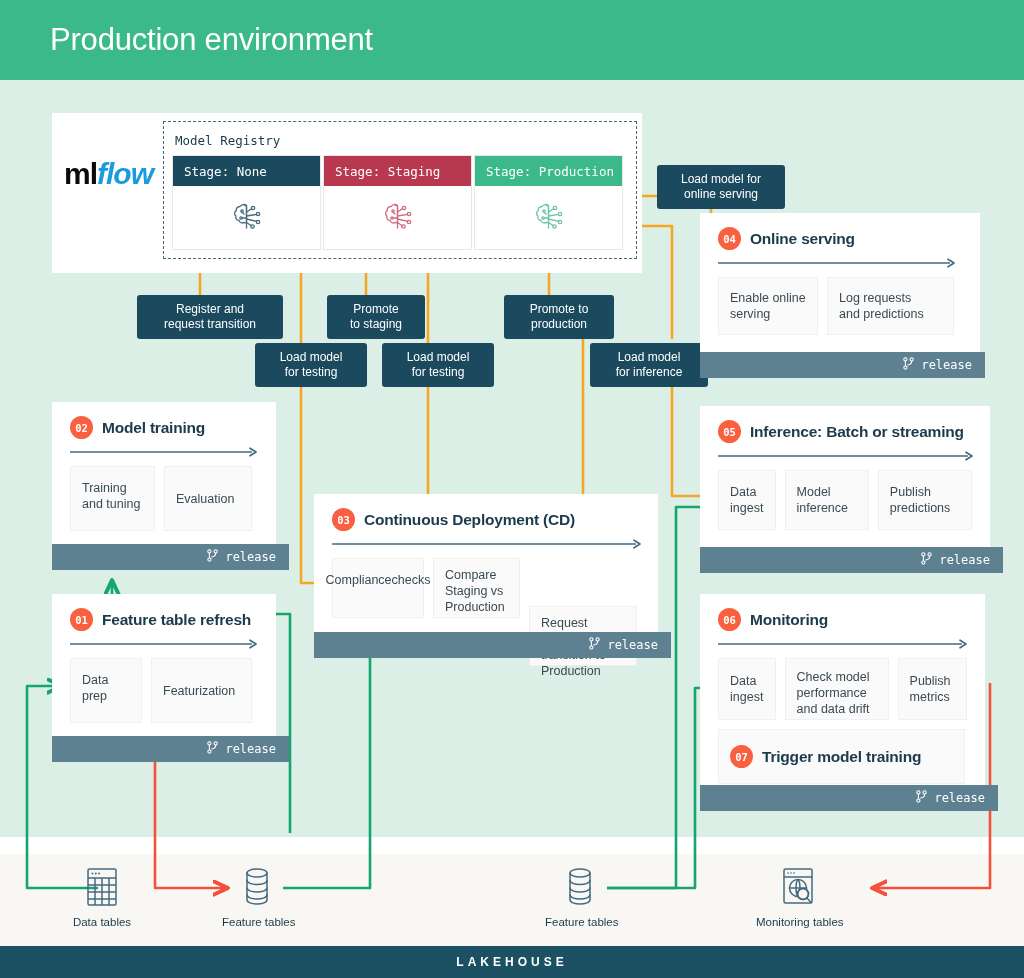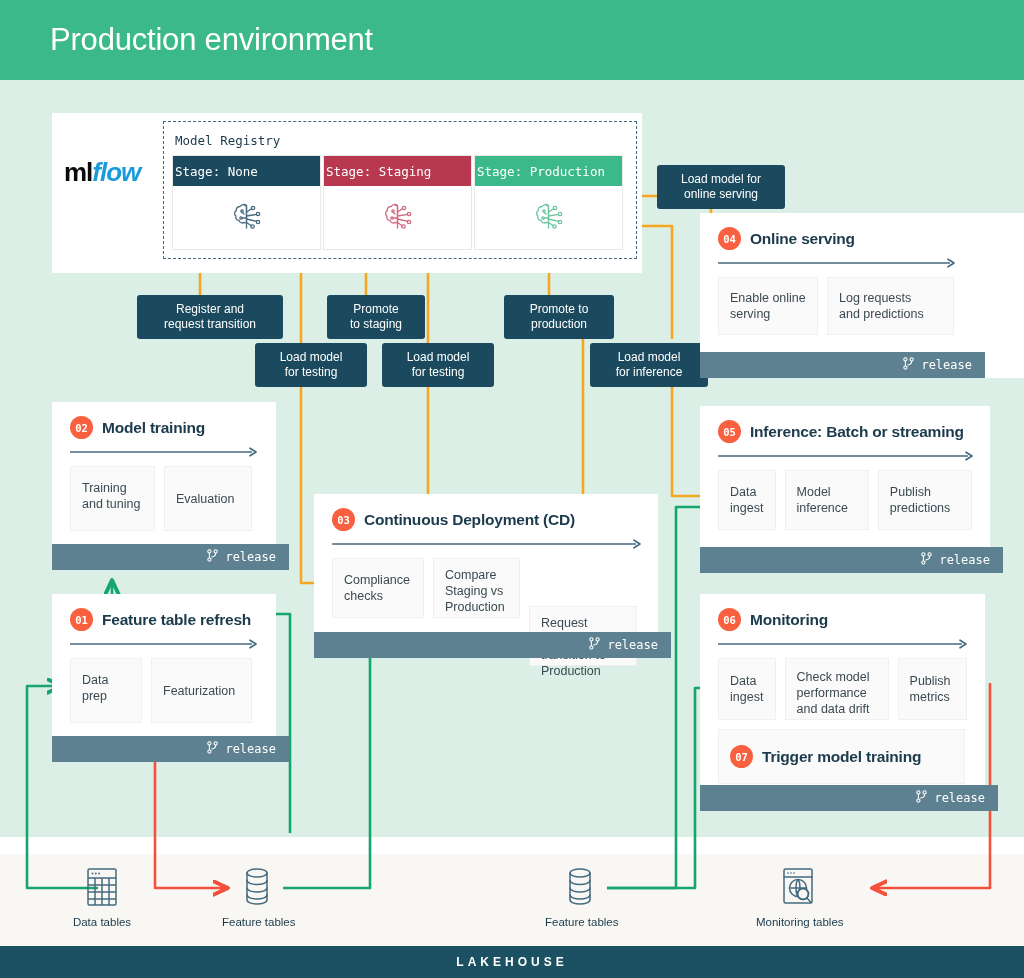--- a/index.html
+++ b/index.html
@@ -47,40 +47,40 @@
   
   #wires{position:absolute;left:0;top:0;width:1024px;height:978px;}
 
   
   .registry-panel{
     position:absolute;left:52px;top:113px;width:590px;height:160px;
     background:#ffffff;
   }
   .mlflow-logo{
     position:absolute;left:64px;top:157px;
-    font-size:26px;font-weight:700;color:#0b0b0b;letter-spacing:-1px;
+    font-size:30px;font-weight:700;color:#0b0b0b;letter-spacing:-1px;
   }
   .mlflow-logo .flow{
     color:#1a9bdc;font-style:italic;font-weight:700;
   }
   .registry-dash{
     position:absolute;left:163px;top:121px;width:472px;height:136px;
     border:1.5px dashed #44697f;
   }
   .registry-title{
     position:absolute;left:175px;top:133px;
     font-size:12.5px;color:#1b3a4b;
     font-family:"DejaVu Sans Mono", monospace;
   }
   .stage-card{
     position:absolute;top:155px;width:147px;height:93px;
     background:#ffffff;border:1px solid #e8e8e8;
   }
   .stage-head{
-    height:30px;display:flex;align-items:center;padding-left:2px;
+    height:30px;display:flex;align-items:center;padding-left:11px;
     color:#ffffff;font-size:12.5px;
     font-family:"DejaVu Sans Mono", monospace;
   }
   .stage-body{
     height:62px;display:flex;align-items:center;justify-content:center;
   }
   #stage-none{left:172px;}
   #stage-staging{left:323px;}
   #stage-prod{left:474px;}
   .st-none{background:#1b4a5e;}
@@ -366,21 +366,21 @@
         <div class="wf-badge">03</div>
         <div class="wf-title">Continuous Deployment (CD)</div>
       </div>
       <div class="wf-arrow">
         <svg width="312" height="12">
             <path d="M0,6 L304,6" stroke="#44697f" stroke-width="1.6" fill="none"></path>
             <path d="M302,2.2 L308,6 L302,9.8" stroke="#44697f" stroke-width="1.6" fill="none" stroke-linecap="round" stroke-linejoin="round"></path>
           </svg>
       </div>
       <div class="wf-steps">
-        <div class="wf-step" style="width:92px;height:60px;display:flex;flex-direction:column;justify-content:center;">
+        <div class="wf-step" style="width:92px;height:60px;display:flex;justify-content:center;">
           <div>Compliance</div>
           <div>checks</div>
         </div>
         <div class="wf-step" style="width:87px;height:60px;padding-top:8px;">
           <div>Compare</div>
           <div>Staging vs</div>
           <div>Production</div>
         </div>
         <div class="wf-step" style="width:108px;height:60px;padding-top:8px;margin-top:48px;">
           <div>Request model</div>
@@ -395,21 +395,21 @@
             <circle cx="2.4" cy="2.4" r="1.6"></circle>
             <circle cx="8.6" cy="2.4" r="1.6"></circle>
             <circle cx="2.4" cy="10.6" r="1.6"></circle>
             <path d="M2.4 4v5M8.6 4v1.3c0 2-2.3 2.3-4.2 2.8"></path>
           </svg>
       </span>
       <span>release</span>
     </div>
   </div>
 
-  <div class="wf" style="left:700px;top:213px;width:324px;height:165px;">
+  <div class="wf" style="left:700px;top:213px;width:280px;height:165px;">
     <div class="wf-inner">
       <div class="wf-head">
         <div class="wf-badge">04</div>
         <div class="wf-title">Online serving</div>
       </div>
       <div class="wf-arrow">
         <svg width="240" height="12">
             <path d="M0,6 L232,6" stroke="#44697f" stroke-width="1.6" fill="none"></path>
             <path d="M230,2.2 L236,6 L230,9.8" stroke="#44697f" stroke-width="1.6" fill="none" stroke-linecap="round" stroke-linejoin="round"></path>
           </svg>

